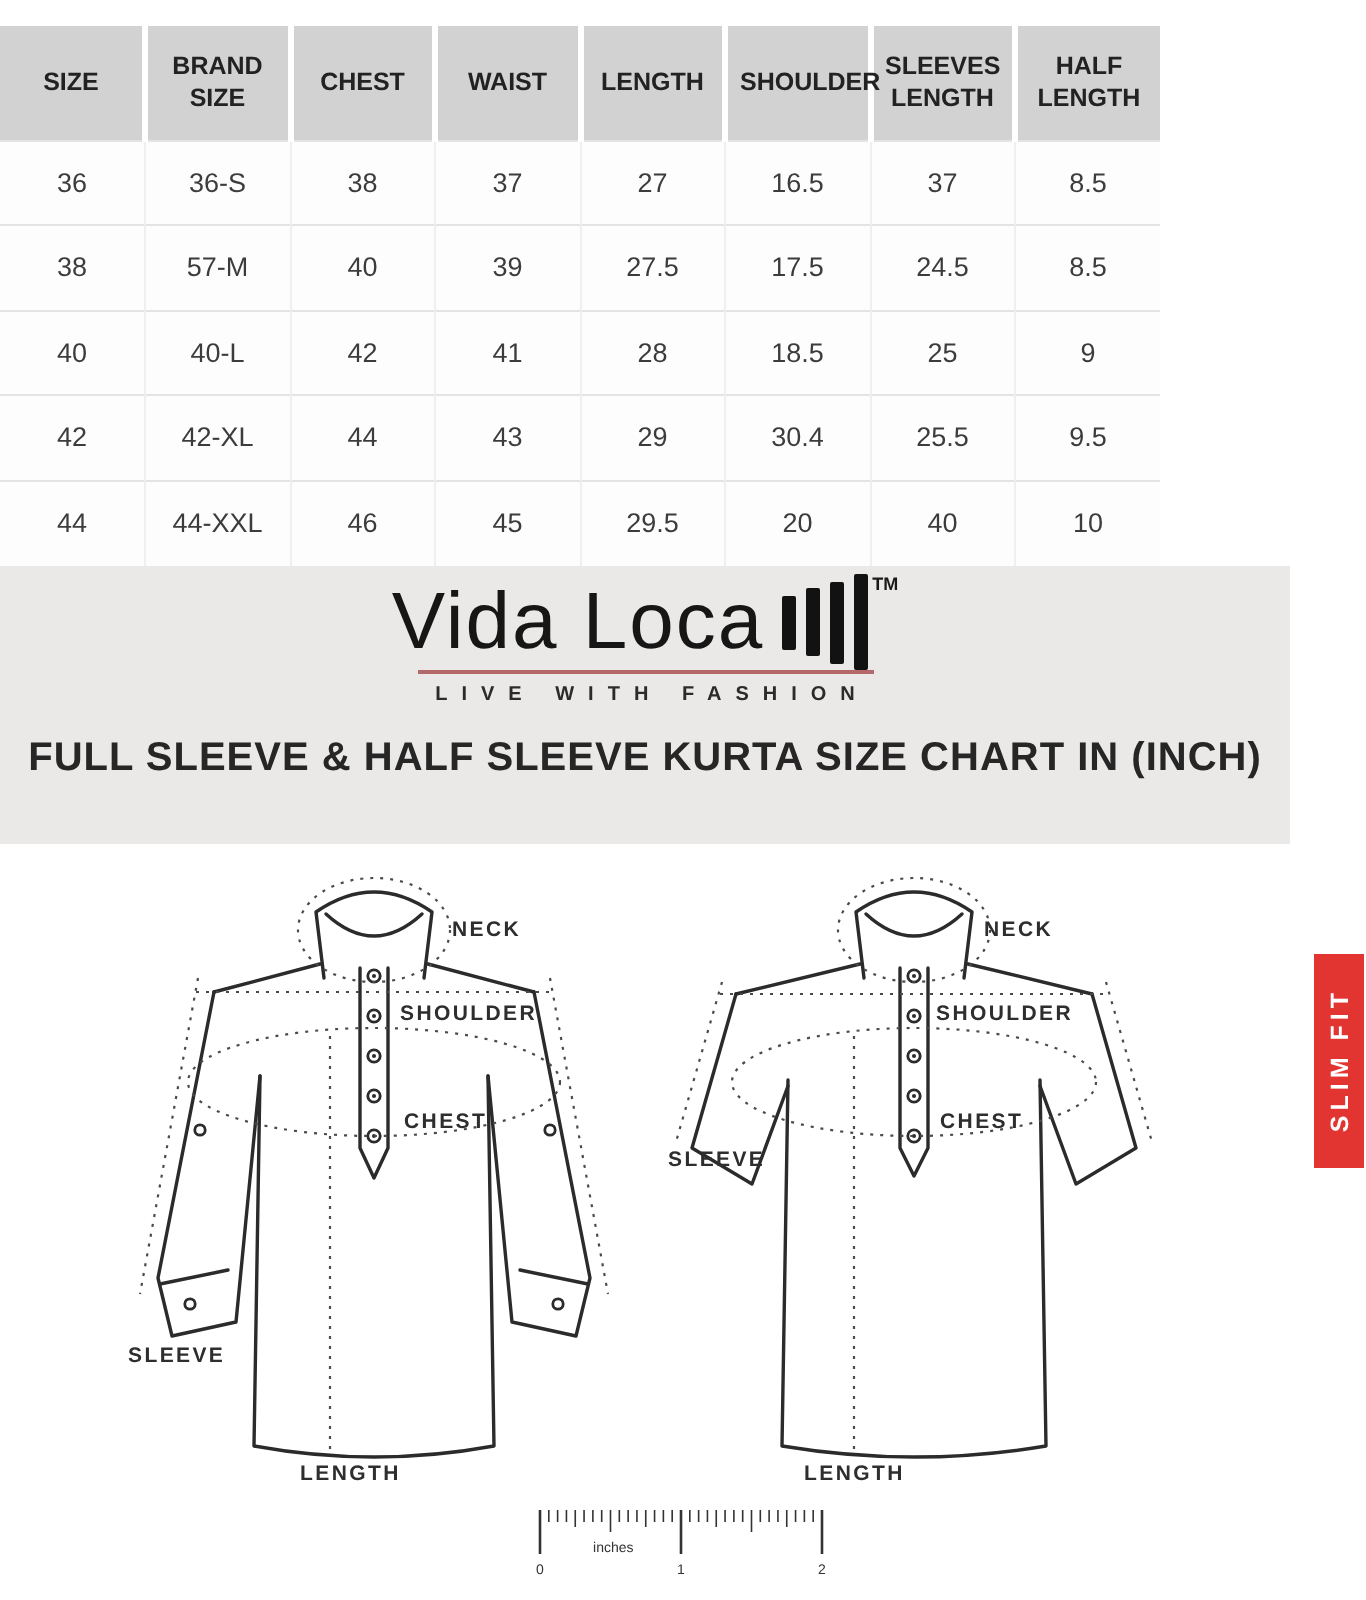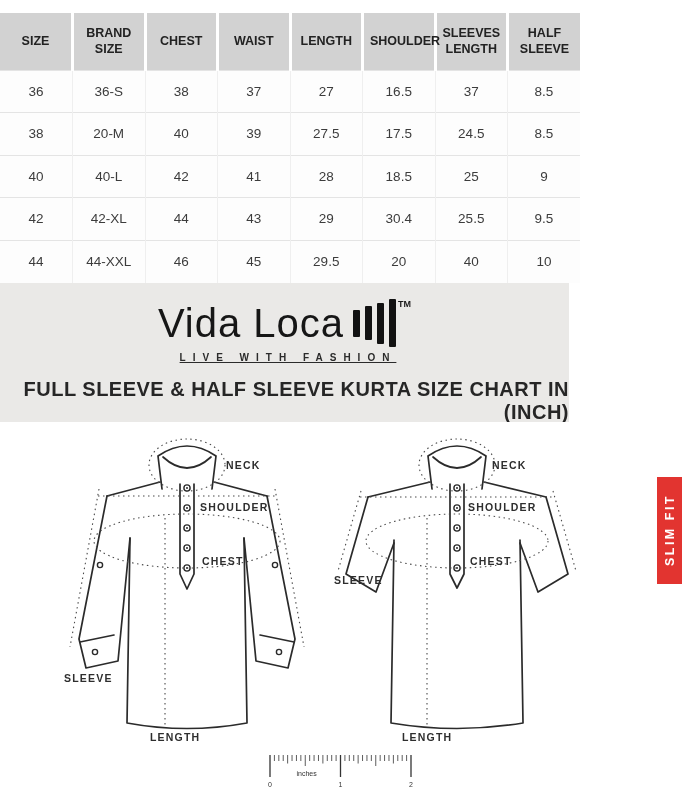--- a/index.html
+++ b/index.html
@@ -25,40 +25,39 @@
   .size-table th:first-child { border-left: none; }
   .size-table td {
     height: 42.5px; text-align: center;
     font-size: 13.5px; color: #3c3c3c; background: #fdfdfd;
     border-top: 1px solid #e4e4e4; border-left: 1px solid #efefef;
   }
   .size-table td:first-child { border-left: none; }
   
   .band {
     position: absolute; top: 283px; left: 0;
-    width: 569px; height: 139px; background: #eae9e7;
+    width: 645px; height: 139px; background: #eae9e7;
     display: flex; flex-direction: column; align-items: center;
-    padding-top: 12px;
   }
   .logo-row { display: flex; align-items: flex-end; position: relative; }
   .logo-text {
     font-size: 40px; font-weight: 400; color: #161616;
     letter-spacing: 1px; line-height: 1;
   }
   .bars { display: inline-flex; align-items: center; gap: 5px; margin-left: 9px; height: 48px; transform: translateY(4px); }
   .bars i { display: block; width: 7px; background: #121212; border-radius: 1px; }
   .bars i:nth-child(1){ height: 27px; }
   .bars i:nth-child(2){ height: 34px; }
   .bars i:nth-child(3){ height: 41px; }
   .bars i:nth-child(4){ height: 48px; }
   .tm { font-size: 9px; font-weight: bold; color: #1a1a1a; transform: translateY(-34px); margin-left: 2px; }
   .logo-underline { width: 228px; height: 2px; background: #b4686a; margin-top: 4px; }
   .tagline {
     font-size: 10px; letter-spacing: 7px; color: #2b2b2b;
-    margin-top: 5px; font-weight: bold; padding-left: 7px; text-decoration: underline;
+    margin-top: 5px; font-weight: bold; padding-left: 7px;
   }
   .chart-title {
     margin-top: 15px; font-size: 20px; font-weight: bold;
     color: #262626; letter-spacing: 0.5px; text-align: right;
   }
   
   .diagram-area { position: absolute; top: 422px; left: 0; width: 683px; height: 378px; background: #fff; }
   .kurta { position: absolute; width: 300px; height: 330px; top: 3px; }
   .kurta-full { left: 30px; }
   .kurta-half { left: 330px; }
@@ -87,37 +86,37 @@
   <table class="size-table">
     <thead>
       <tr id="thead-row">
           <th>SIZE</th>
           <th>BRAND SIZE</th>
           <th>CHEST</th>
           <th>WAIST</th>
           <th>LENGTH</th>
           <th>SHOULDER</th>
           <th>SLEEVES LENGTH</th>
-          <th>HALF SLEEVE</th>
+          <th>HALF LENGTH</th>
         </tr>
     </thead>
     <tbody id="table-body">
         <tr>
           <td>36</td>
           <td>36-S</td>
           <td>38</td>
           <td>37</td>
           <td>27</td>
           <td>16.5</td>
           <td>37</td>
           <td>8.5</td>
         </tr>
         <tr>
           <td>38</td>
-          <td>20-M</td>
+          <td>57-M</td>
           <td>40</td>
           <td>39</td>
           <td>27.5</td>
           <td>17.5</td>
           <td>24.5</td>
           <td>8.5</td>
         </tr>
         <tr>
           <td>40</td>
           <td>40-L</td>

